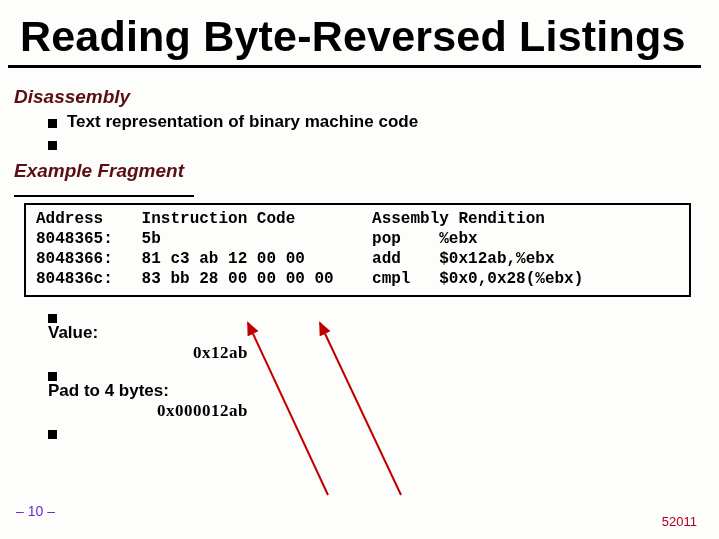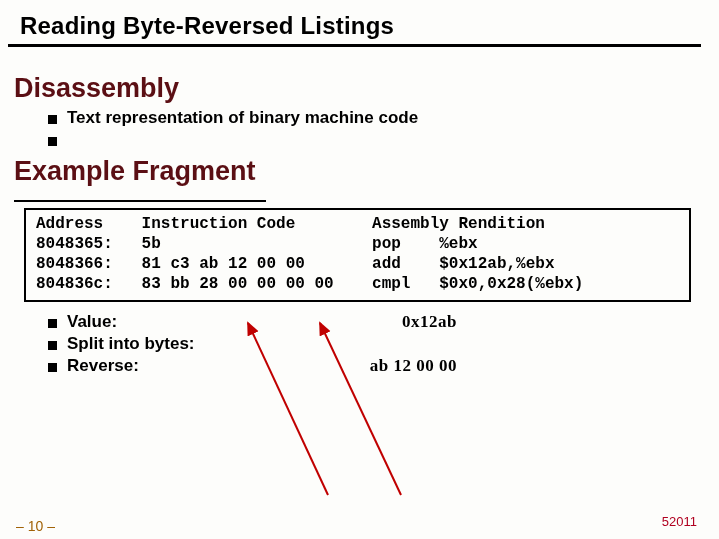--- a/index.html
+++ b/index.html
@@ -5,36 +5,37 @@
   * { margin: 0; padding: 0; box-sizing: border-box; }
   body {
     width: 719px;
     height: 539px;
     background: #fdfdfb;
     font-family: Arial, Helvetica, sans-serif;
     position: relative;
     overflow: hidden;
   }
   .slide-title {
-    font-size: 24px;
+    font-size: 43px;
     font-weight: bold;
     color: #000;
     padding: 12px 0 4px 12px;
     border-bottom: 3px solid #000;
-    margin: 0 18px 16px 8px;
+    margin: 0 18px 8px 8px;
     letter-spacing: 0.2px;
   }
   .section {
     padding: 10px 20px 0 14px;
   }
   .section-hdr {
-    font-size: 27px;
+    font-size: 19px;
     font-weight: bold;
     color: #5b0f14;
     margin-bottom: 4px;
+    font-style: italic;
   }
   .section-hdr.underlined {
     border-bottom: 2px solid #000;
     display: inline-block;
     padding-right: 10px;
     padding-bottom: 13px;
   }
   .bullets {
     padding-left: 34px;
   }
@@ -69,40 +70,41 @@
     color: #000;
   }
   .decipher {
     padding-left: 34px;
     margin-top: 2px;
   }
   .drow {
     display: flex;
     align-items: flex-start;
     margin-bottom: 2px;
+    flex-direction: column;
   }
   .drow .label {
     font-size: 17px;
     font-weight: bold;
     width: 190px;
   }
   .drow .val {
     font-family: Liberation Serif, serif;
     font-size: 17px;
     font-weight: bold;
     width: 200px;
     text-align: right;
     letter-spacing: 0.5px;
   }
   .footer-left {
     position: absolute;
-    bottom: 5px;
+    bottom: 20px;
     left: 16px;
     font-size: 14px;
-    color: #a16207;
+    color: #6d28d9;
     text-align: center;
   }
   .footer-right {
     position: absolute;
     bottom: 10px;
     right: 22px;
     font-size: 13px;
     color: #b00020;
   }
   
@@ -139,26 +141,25 @@
 
 <div class="section" style="padding-top:8px;">
   <div class="decipher">
     <div class="drow">
       <div class="sq"></div>
       <div class="label">Value:</div>
       <div class="val">0x12ab</div>
     </div>
     <div class="drow">
       <div class="sq"></div>
-      <div class="label">Split into bytes:</div>
+      <div class="label">Pad to 4 bytes:</div>
+      <div class="val">0x000012ab</div>
     </div>
     <div class="drow">
       <div class="sq"></div>
-      <div class="label">Reverse:</div>
-      <div class="val">ab 12 00 00</div>
     </div>
   </div>
 </div>
 
 <svg class="arrow" style="left:0;top:0;" width="719" height="539">
   <defs>
     <marker id="ah" markerWidth="8" markerHeight="8" refX="6" refY="3" orient="auto">
       <path d="M0,0 L7,3 L0,6 Z" fill="#c00000"></path>
     </marker>
   </defs>

